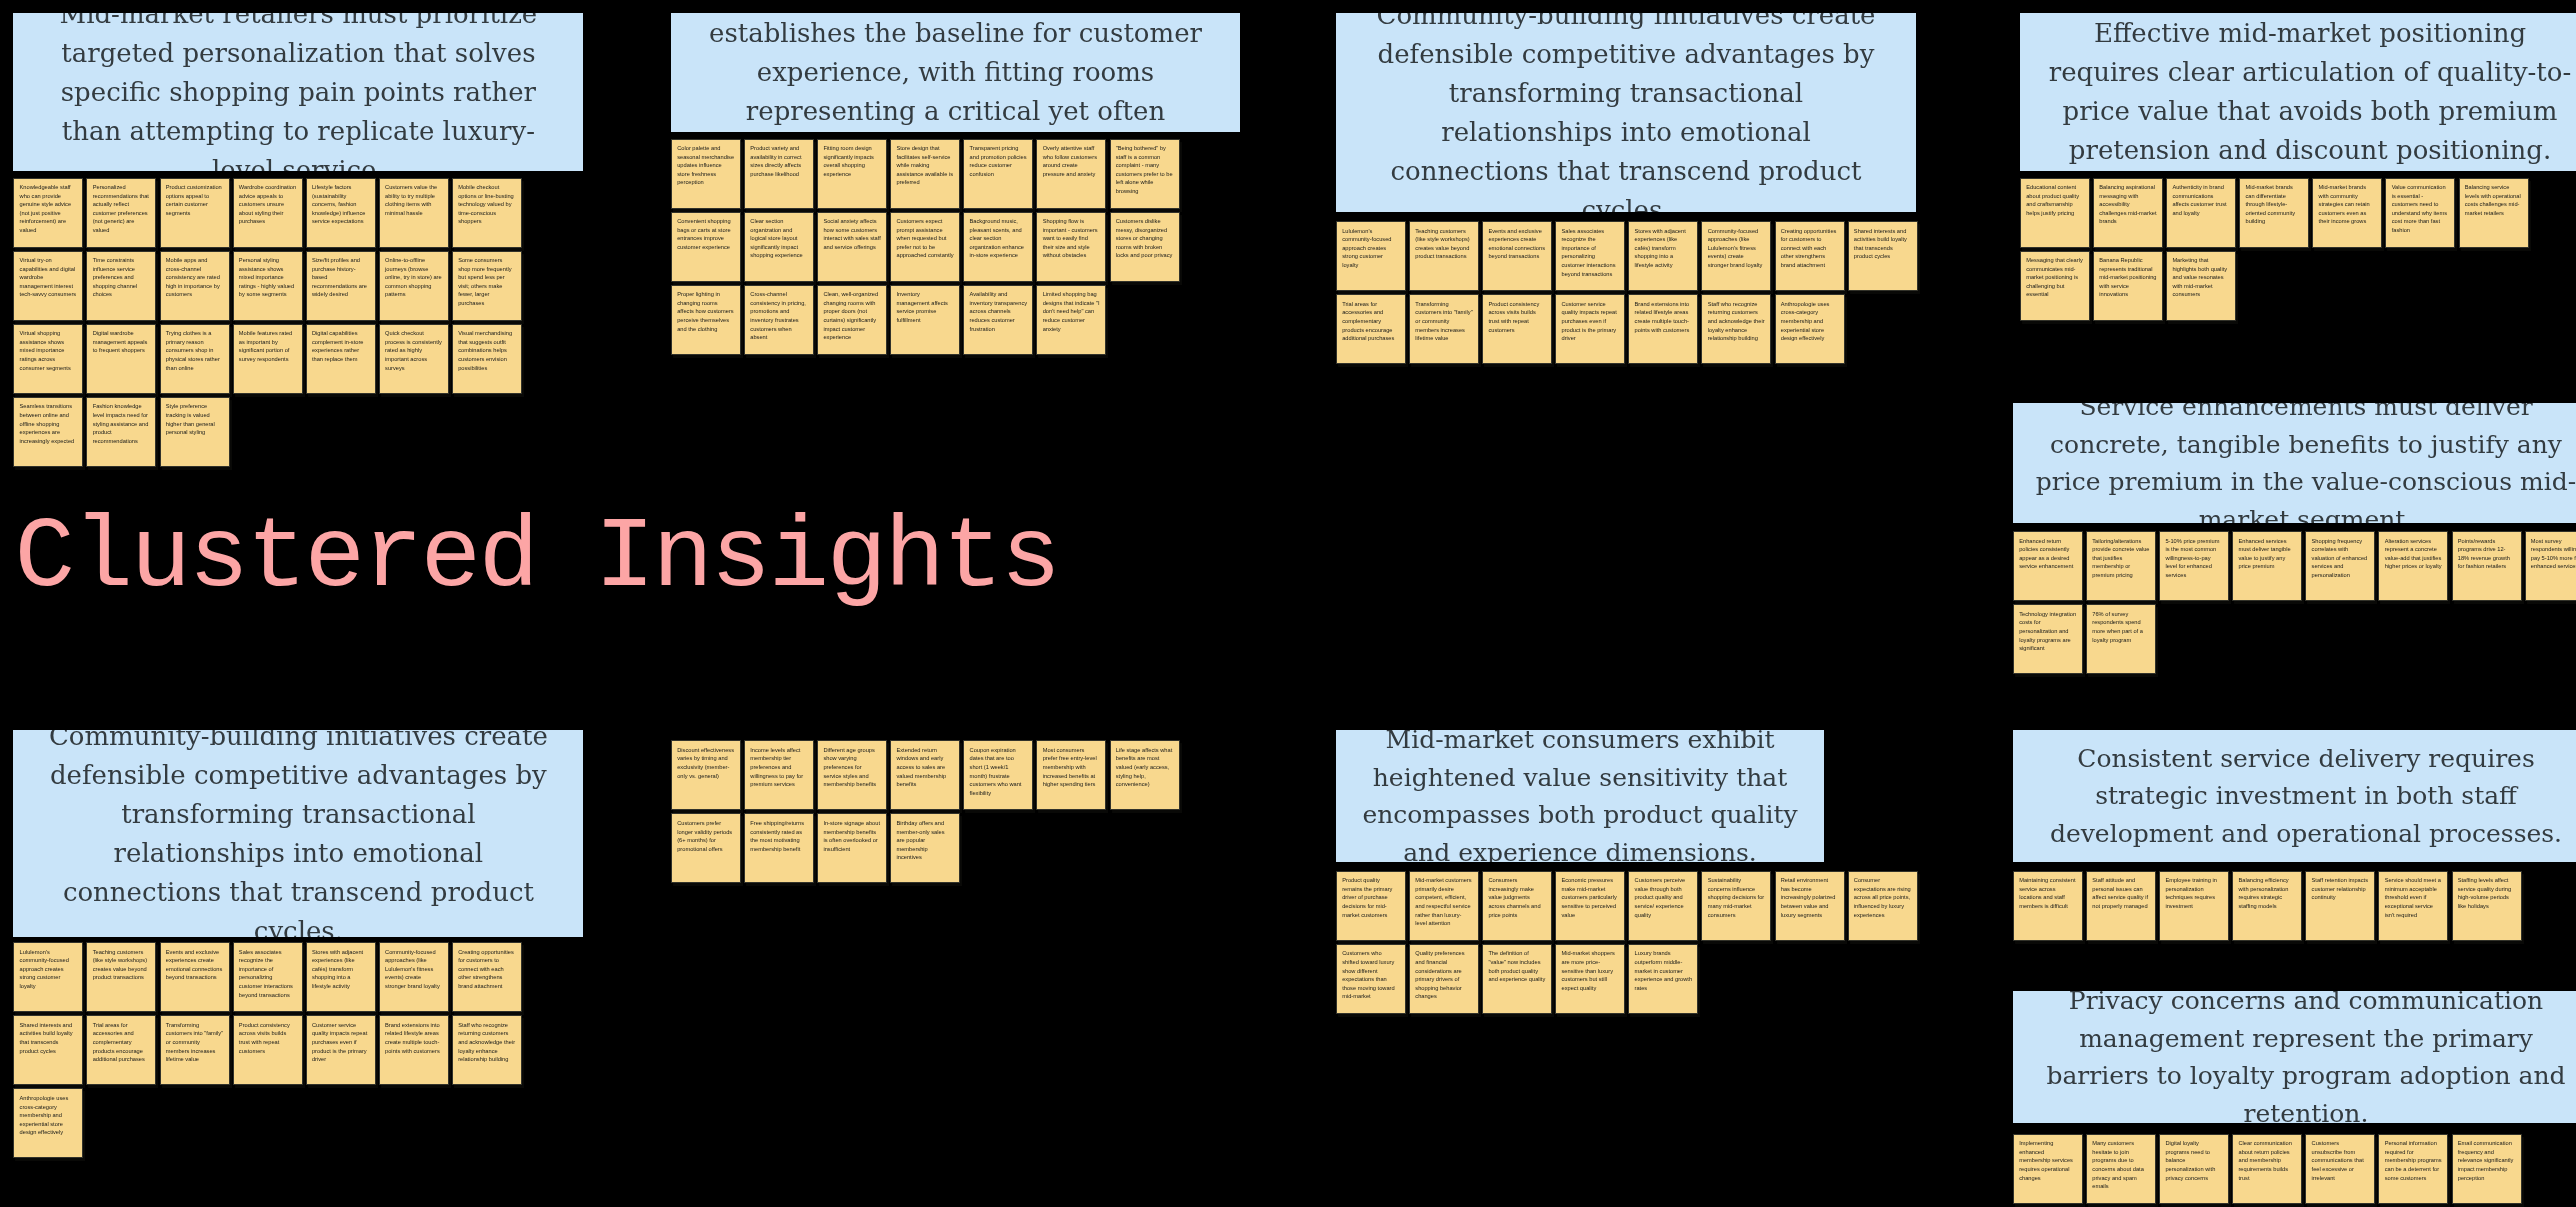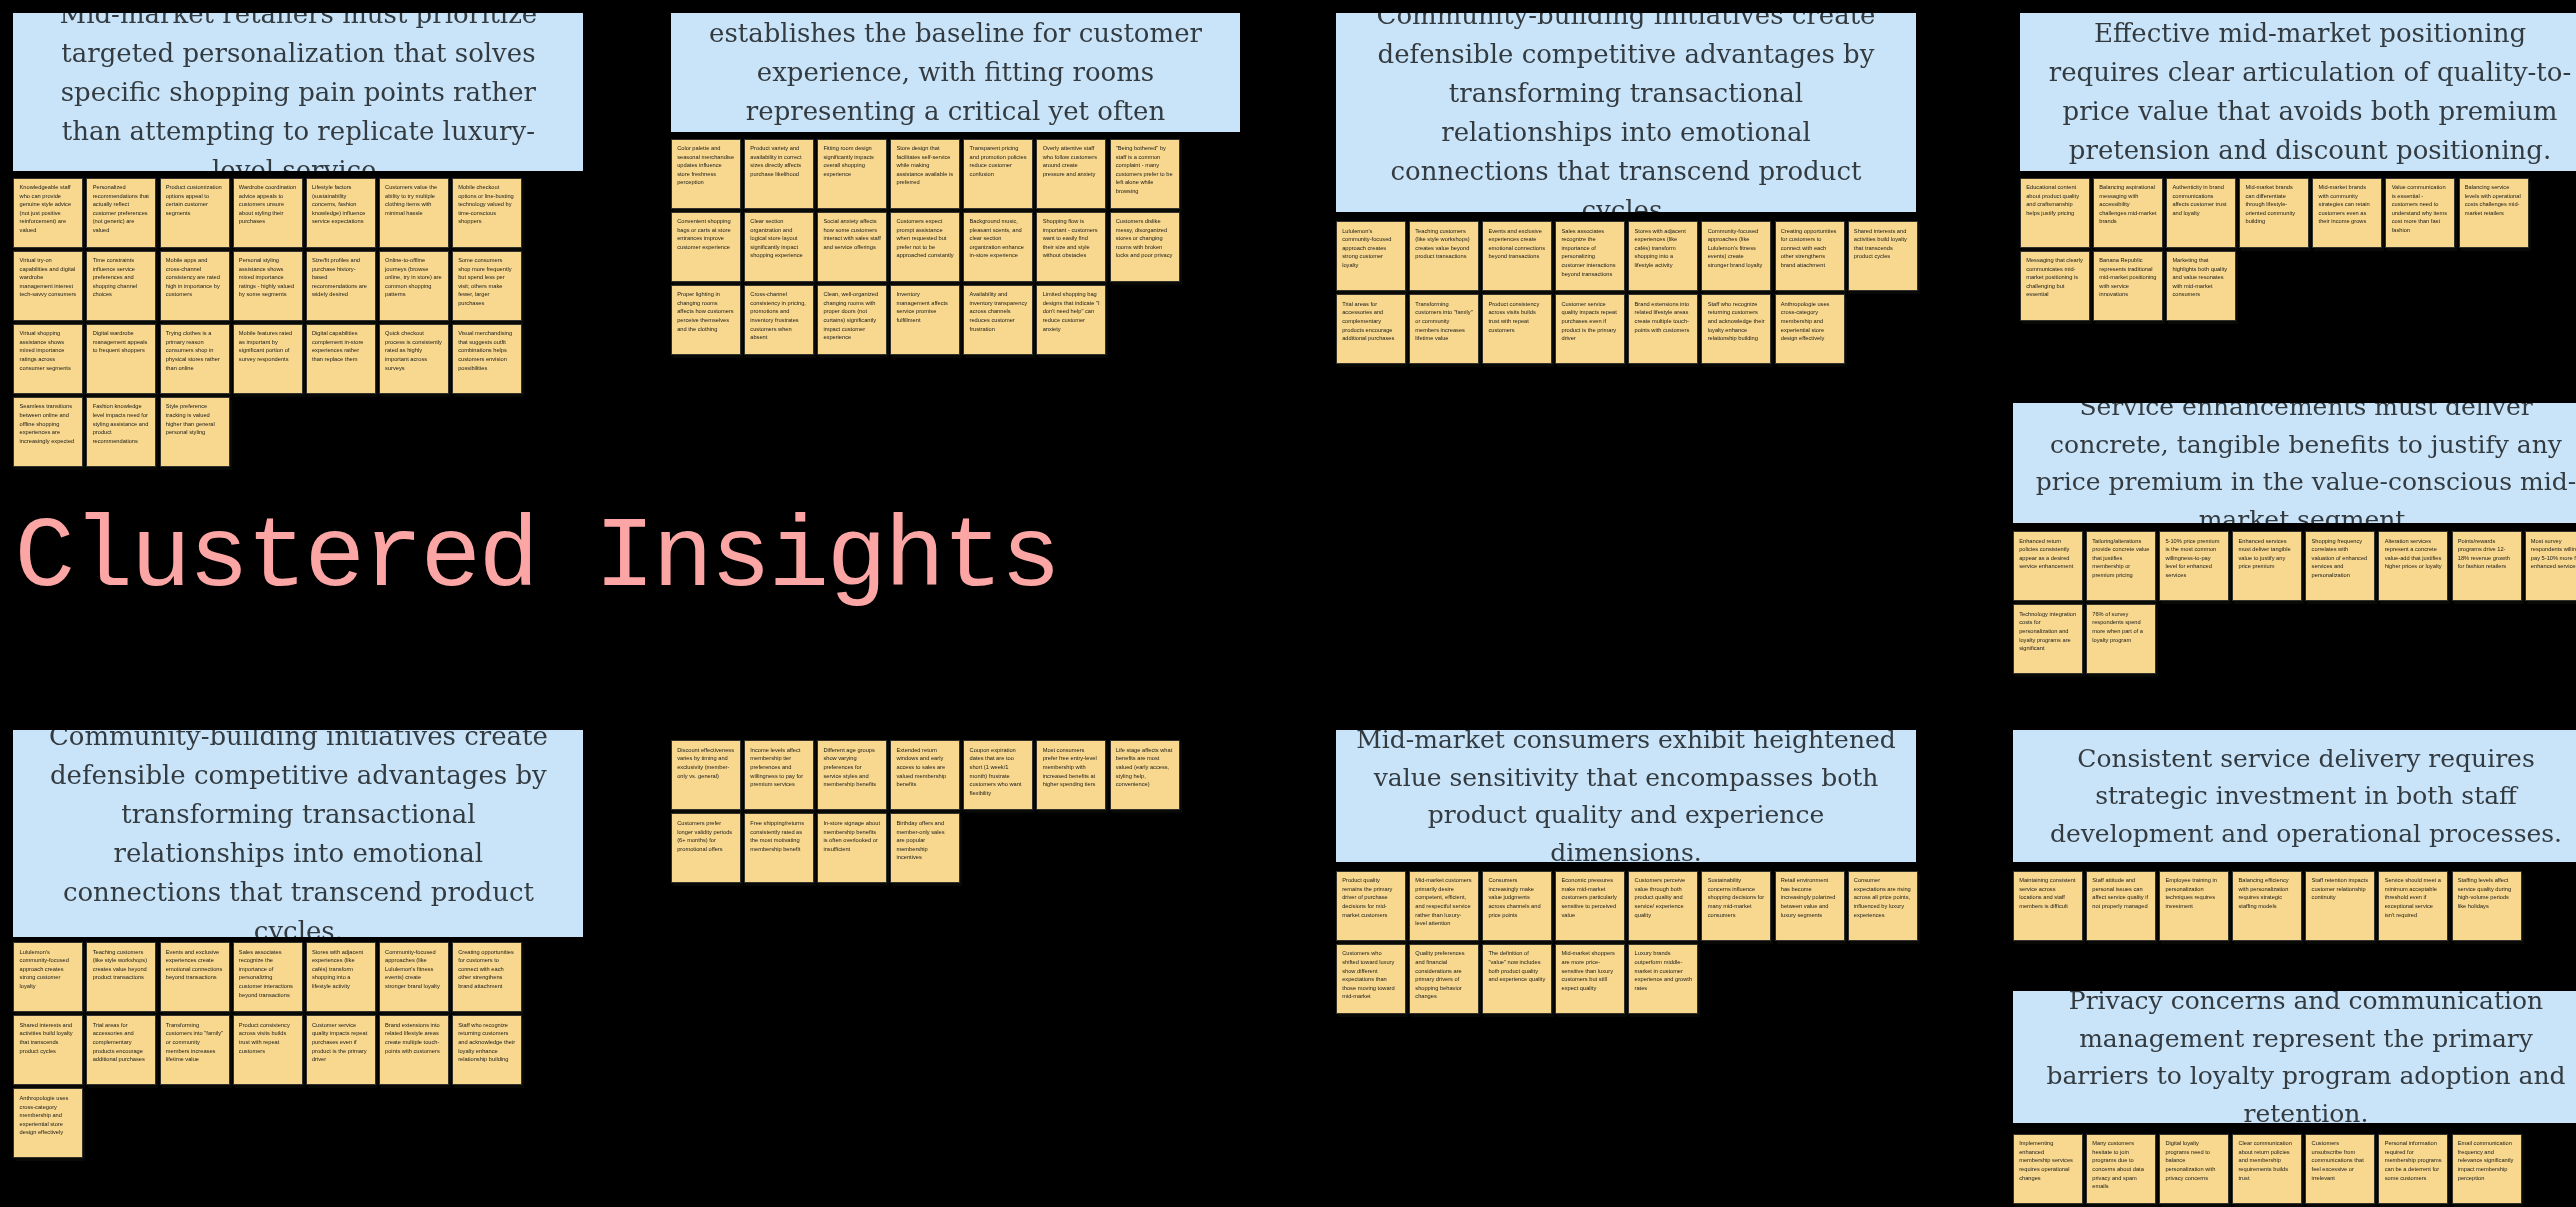--- a/index.html
+++ b/index.html
@@ -176,21 +176,21 @@
         <div class="note">Most consumers prefer free entry-level membership with increased benefits at higher spending tiers</div>
         <div class="note">Life stage affects what benefits are most valued (early access, styling help, convenience)</div>
         <div class="note">Customers prefer longer validity periods (6+ months) for promotional offers</div>
         <div class="note">Free shipping/returns consistently rated as the most motivating membership benefit</div>
         <div class="note">In-store signage about membership benefits is often overlooked or insufficient</div>
         <div class="note">Birthday offers and member-only sales are popular membership incentives</div>
       </div>
   </div>
 
   <div class="cluster" style="left:1336px;top:730px;width:582px;">
-    <div class="card" style="width:580px;height:132px;font-size:25px;">
+    <div class="card" style="width:488px;height:132px;font-size:25px;">
         <span>Mid-market consumers exhibit heightened value sensitivity that encompasses both product quality and experience dimensions.</span>
       </div>
     <div class="notes" style="width:582px;margin-top:8.8px;">
         <div class="note">Product quality remains the primary driver of purchase decisions for mid-market customers</div>
         <div class="note">Mid-market customers primarily desire competent, efficient, and respectful service rather than luxury-level attention</div>
         <div class="note">Consumers increasingly make value judgments across channels and price points</div>
         <div class="note">Economic pressures make mid-market customers particularly sensitive to perceived value</div>
         <div class="note">Customers perceive value through both product quality and service/ experience quality</div>
         <div class="note">Sustainability concerns influence shopping decisions for many mid-market consumers</div>
         <div class="note">Retail environment has become increasingly polarized between value and luxury segments</div>

